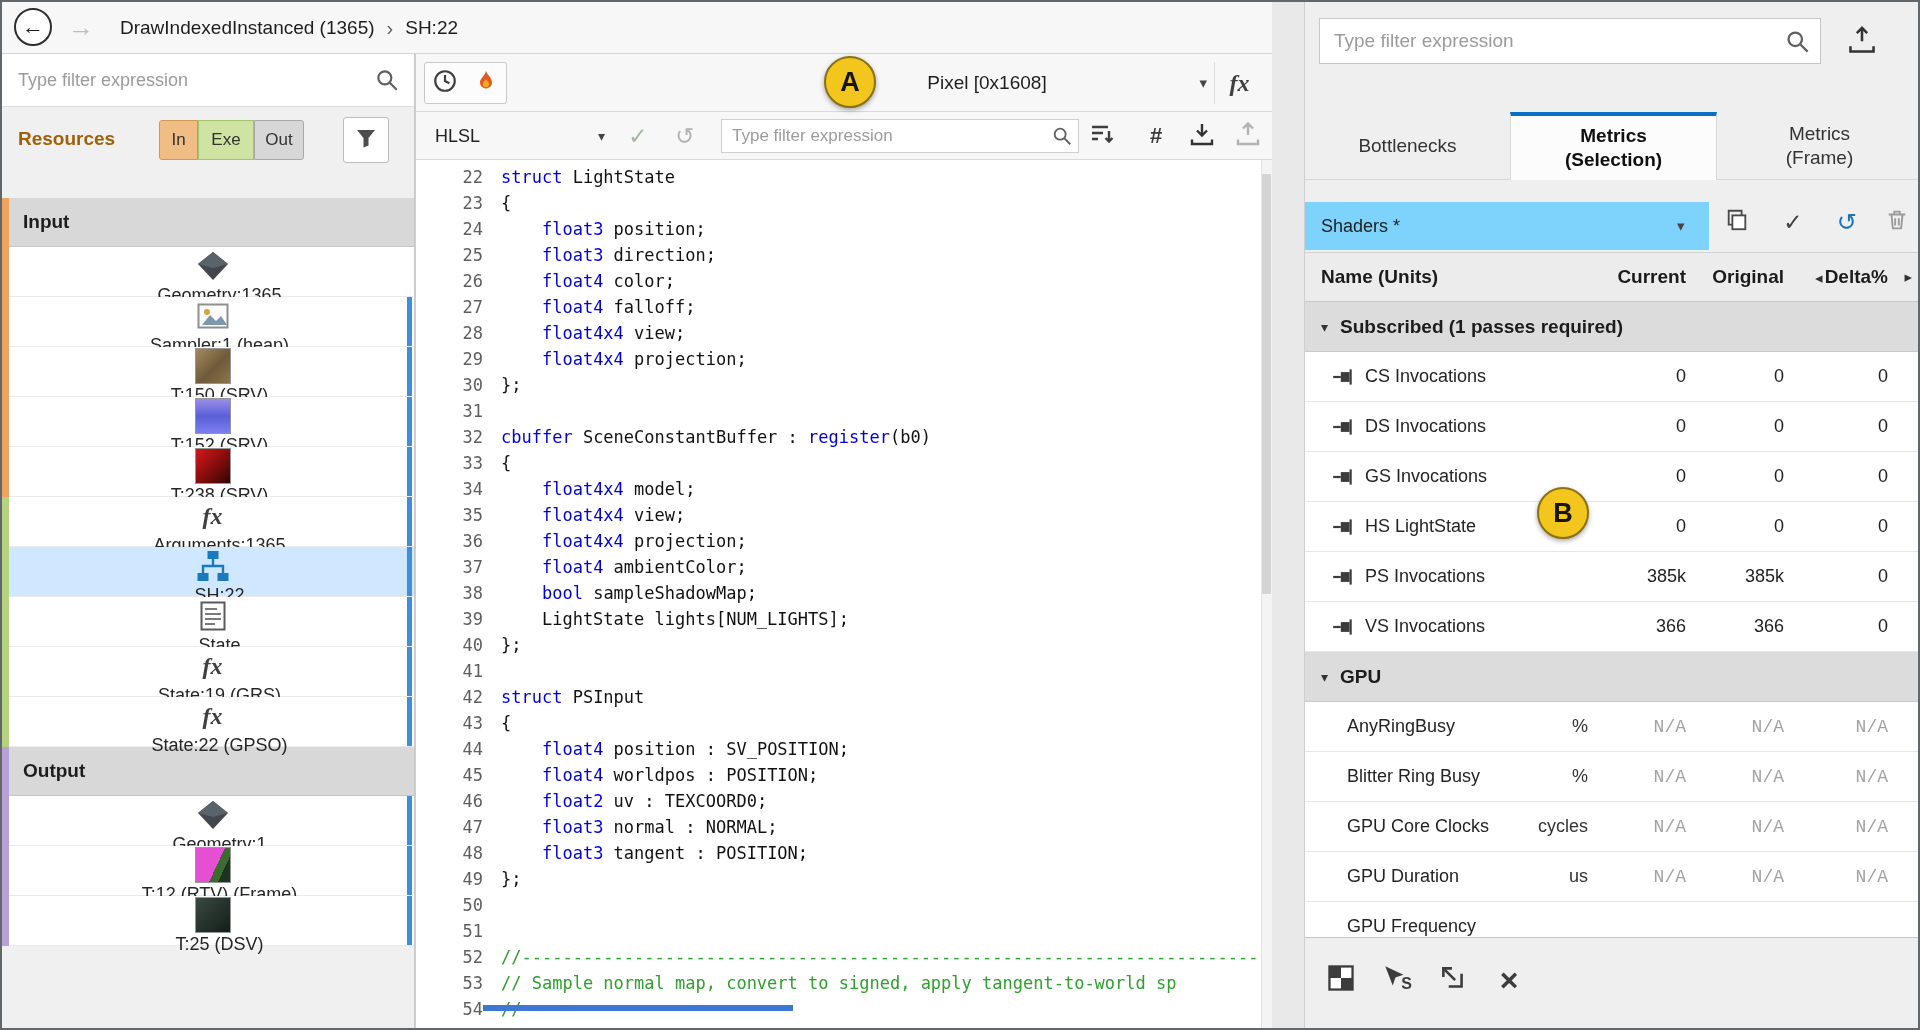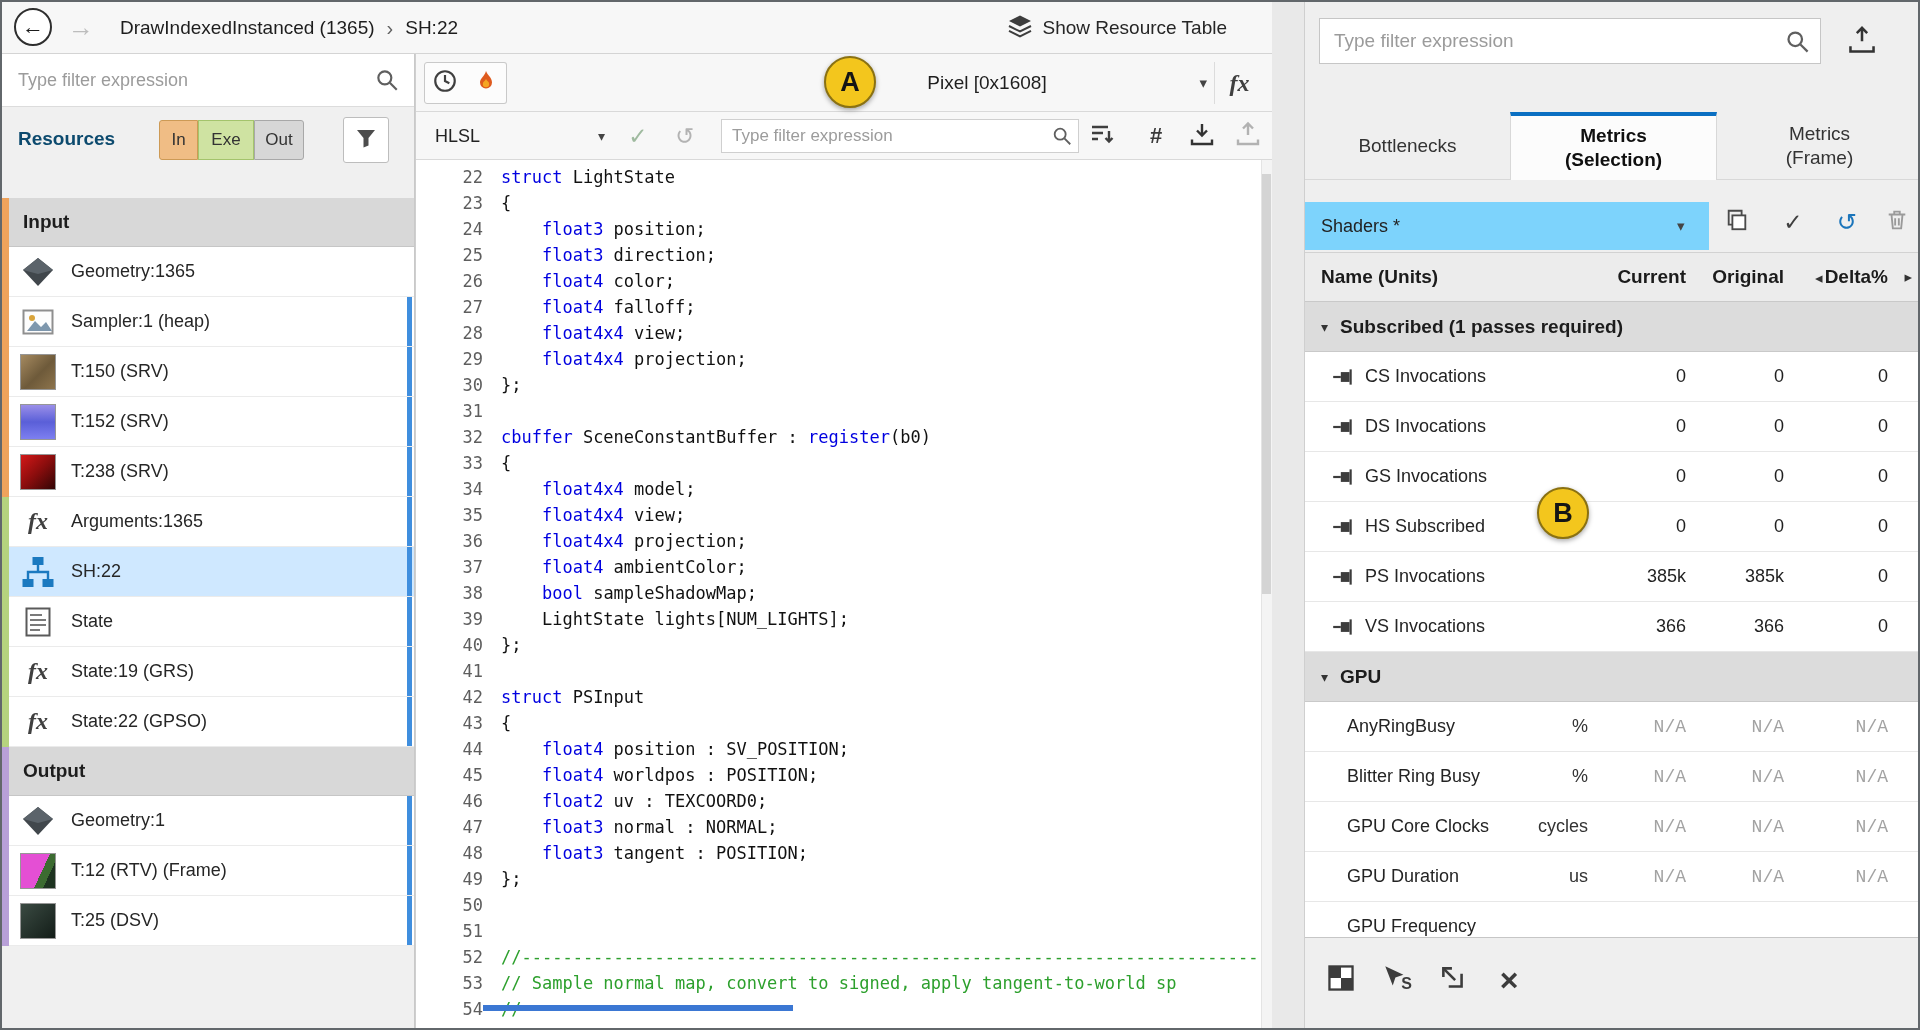--- a/index.html
+++ b/index.html
@@ -17,30 +17,30 @@
   .show-rt{position:absolute;right:45px;top:0;height:52px;display:flex;align-items:center;gap:10px;font-size:19px;color:#262626;cursor:pointer;}
 
   
   .left{position:absolute;left:0;top:52px;width:413px;height:976px;background:#f0f0f0;border-right:1px solid #c9c9c9;overflow:hidden;}
   .lp-filter{position:relative;height:53px;background:#fff;border-bottom:1px solid #dcdcdc;}
   .lp-filter input{width:100%;height:100%;border:0;outline:0;background:transparent;padding:0 52px 0 16px;font-size:18px;color:#333;font-family:inherit;}
   .lp-filter input::placeholder{color:#9b9b9b;}
   .sic{position:absolute;width:26px;height:26px;pointer-events:none;}
   .lp-filter .sic{right:14px;top:13px;}
   .lp-res{position:relative;height:66px;}
-  .rlabel{position:absolute;left:16px;top:21px;font-size:19px;font-weight:bold;color:#0c4a6e;}
+  .rlabel{position:absolute;left:16px;top:21px;font-size:19px;font-weight:bold;color:#a16207;}
   .tgl{position:absolute;top:13px;height:40px;border:1px solid #aaa;display:flex;align-items:center;justify-content:center;font-size:17px;color:#333;cursor:pointer;}
   .tgl0{left:157px;width:39px;border-radius:3px 0 0 3px;}
   .tgl1{left:196px;width:56px;}
   .tgl2{left:252px;width:50px;border-radius:0 3px 3px 0;}
   .funnel{position:absolute;left:341px;top:10px;width:46px;height:46px;background:#fff;border:1px solid #bdbdbd;border-radius:3px;display:flex;align-items:center;justify-content:center;cursor:pointer;}
   .lp-gap{height:25px;}
   .sec{border-left:7px solid #999;}
   .sec-h{height:49px;background:#d8d8d8;border-bottom:1px solid #c6c6c6;display:flex;align-items:center;padding-left:14px;font-size:19px;font-weight:bold;color:#1d1d1d;cursor:pointer;}
-  .item{position:relative;height:50px;background:#fff;border-bottom:1px solid #ebebeb;display:flex;align-items:center;padding-left:10px;cursor:pointer;}
+  .item{position:relative;height:50px;background:#fff;border-bottom:1px solid #ebebeb;display:flex;align-items:center;padding-left:16px;cursor:pointer;flex-direction:column;}
   .item.sel{background:#cfe8ff;}
   .ric{width:38px;height:38px;margin-right:14px;display:flex;align-items:center;justify-content:center;flex:none;}
   .ric svg{width:36px;height:36px;}
   .thumb{width:36px;height:36px;border:1px solid #969696;}
   .ilab{font-size:18px;color:#262626;white-space:nowrap;}
   .mark{position:absolute;right:2px;top:0;width:5px;height:100%;background:#3f8ede;}
   .fxg{font-style:italic;font-family:"Liberation Serif","DejaVu Serif",serif;font-size:24px;font-weight:bold;color:#404040;}
 
   
   .center{position:absolute;left:413px;top:52px;width:857px;height:976px;background:#fff;border-left:1px solid #cfcfcf;}
@@ -120,28 +120,20 @@
         <span>←</span>
       </div>
     <div class="fwd">
         <span>→</span>
       </div>
     <div class="crumbs">
       <span class="crumb">DrawIndexedInstanced (1365)</span>
       <span class="crumb-sep">›</span>
       <span class="crumb">SH:22</span>
     </div>
-    <div class="show-rt">
-      <span><svg viewBox="0 0 26 26" width="26" height="26">
-            <polygon points="13,2.5 24,8 13,13.5 2,8" fill="#3d3d3d"></polygon>
-            <polyline points="2,13 13,18.5 24,13" fill="none" stroke="#3d3d3d" stroke-width="2"></polyline>
-            <polyline points="2,17.8 13,23.3 24,17.8" fill="none" stroke="#3d3d3d" stroke-width="2"></polyline>
-          </svg></span>
-      <span>Show Resource Table</span>
-    </div>
   </div>
 
   <div class="left">
     <div class="lp-filter">
       <input type="text" placeholder="Type filter expression" style="">
       <span class="sic"><svg viewBox="0 0 24 24" width="26" height="26" fill="none" stroke="#5f5f5f" stroke-width="2">
             <circle cx="10" cy="10" r="6"></circle>
             <path d="M14.6 14.6 L21 21"></path>
           </svg></span>
     </div>
@@ -608,21 +600,21 @@
           <span class="mc name">
             <span class="pin">
               <svg viewBox="0 0 22 22">
                 <g stroke="#3c3c3c" stroke-width="2" fill="none">
                   <path d="M2 11 h7"></path>
                   <path d="M18 4 v14"></path>
                 </g>
                 <rect x="9" y="6.5" width="8" height="9" fill="#3c3c3c"></rect>
               </svg>
             </span>
-            <span>HS Subscribed</span>
+            <span>HS LightState</span>
           </span>
           <span class="mc units"></span>
           <span class="mc val">0</span>
           <span class="mc val">0</span>
           <span class="mc val">0</span>
         </div>
         <div class="mrow grid">
           <span class="mc name">
             <span class="pin">
               <svg viewBox="0 0 22 22">

